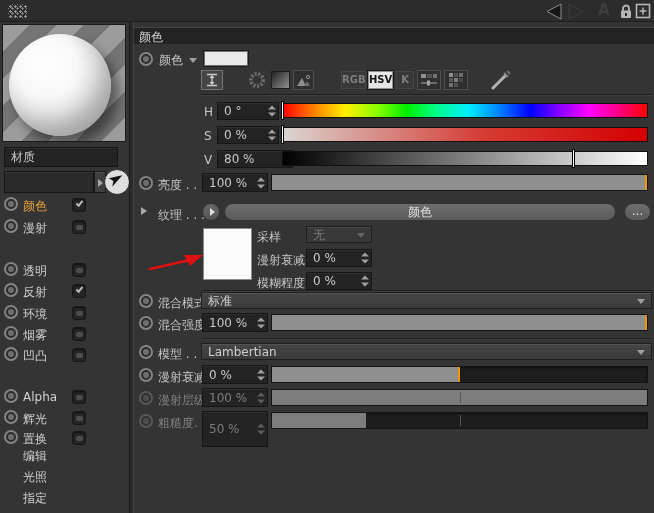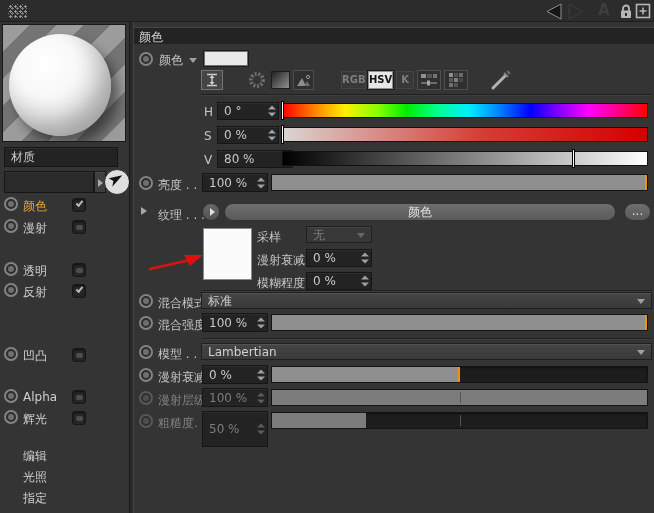--- a/index.html
+++ b/index.html
@@ -173,37 +173,58 @@
         <div class="empty"></div>
       </div>
   </div>
   <div class="ch-row" style="top:283px;">
     <div class="radio" style="left:4px;"></div>
     <span class="ch-label">反射</span>
     <div class="chk">
         <div class="mark"></div>
       </div>
   </div>
+  <div class="ch-row" style="top:305px;">
+    <div class="radio" style="left:4px;"></div>
+    <span class="ch-label">环境</span>
+    <div class="chk">
+        <div class="empty"></div>
+      </div>
+  </div>
+  <div class="ch-row" style="top:326px;">
+    <div class="radio" style="left:4px;"></div>
+    <span class="ch-label">烟雾</span>
+    <div class="chk">
+        <div class="empty"></div>
+      </div>
+  </div>
   <div class="ch-row" style="top:347px;">
     <div class="radio" style="left:4px;"></div>
     <span class="ch-label">凹凸</span>
     <div class="chk">
         <div class="empty"></div>
       </div>
   </div>
   <div class="ch-row" style="top:389px;">
     <div class="radio" style="left:4px;"></div>
     <span class="ch-label">Alpha</span>
     <div class="chk">
         <div class="empty"></div>
       </div>
   </div>
   <div class="ch-row" style="top:410px;">
     <div class="radio" style="left:4px;"></div>
     <span class="ch-label">辉光</span>
+    <div class="chk">
+        <div class="empty"></div>
+      </div>
+  </div>
+  <div class="ch-row" style="top:430px;">
+    <div class="radio" style="left:4px;"></div>
+    <span class="ch-label">置换</span>
     <div class="chk">
         <div class="empty"></div>
       </div>
   </div>
   <div class="ch-row" style="top:447px;">
     <span class="ch-label">编辑</span>
   </div>
   <div class="ch-row" style="top:468px;">
     <span class="ch-label">光照</span>
   </div>

